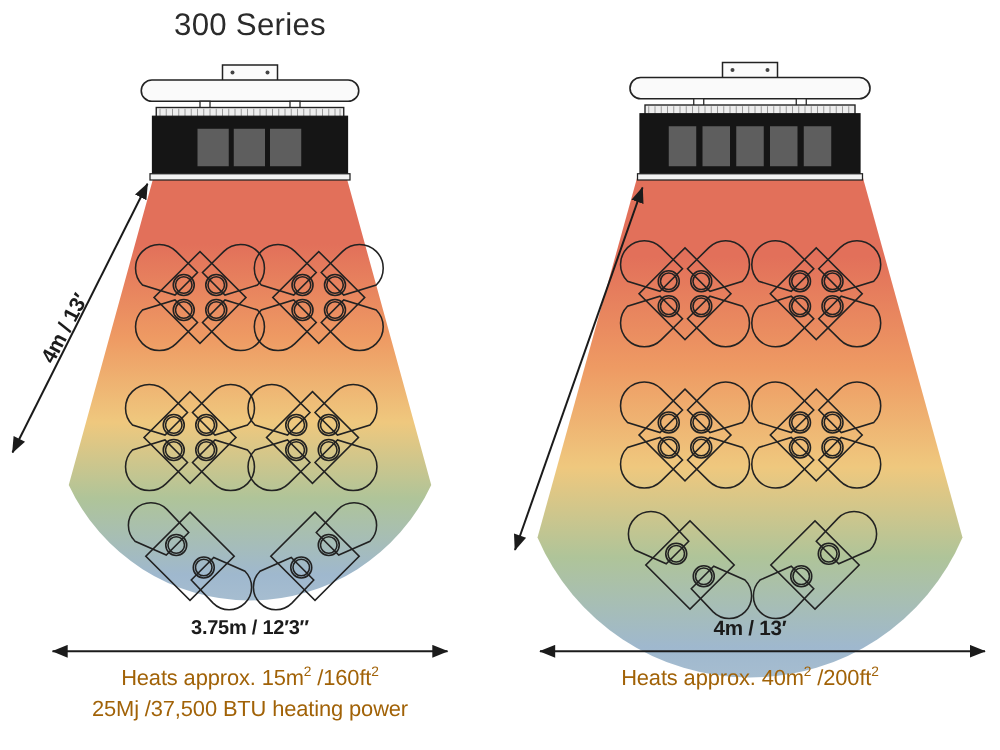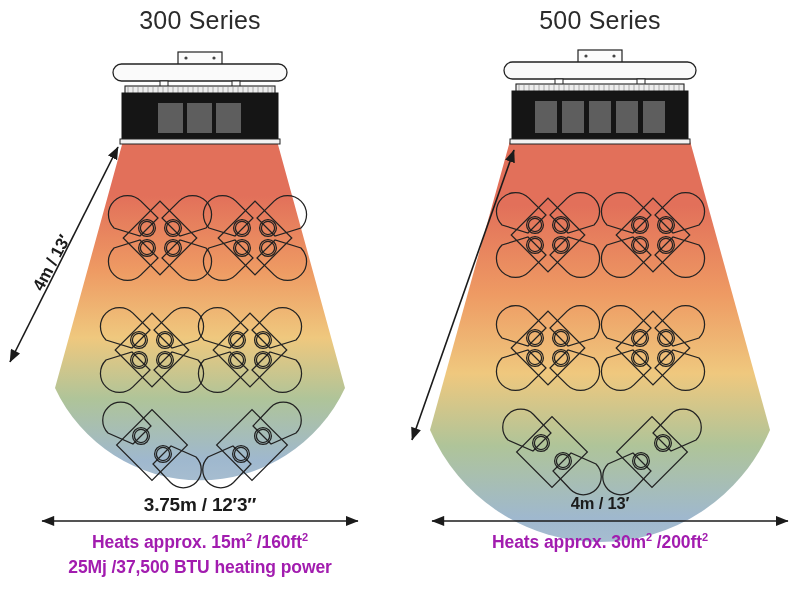--- a/index.html
+++ b/index.html
@@ -19,32 +19,32 @@
     position:absolute; top:6px; left:0; width:400px;
     text-align:center;
     font-size:25px; font-weight:400; color:#2b2b2b;
     letter-spacing:0.2px;
   }
 
   .svg-layer { position:absolute; top:0; left:0; width:400px; height:600px; }
 
   .caption {
     position:absolute; left:0; width:400px; text-align:center;
-    color:#a21caf; font-weight:bold; font-size:17.5px;
+    color:#a16207; font-weight:normal; font-size:17.5px;
     letter-spacing:-0.1px; line-height:1.35;
   }
   .caption-l1 { top:531px; }
   .caption-l2 { top:556px; }
   .caption sup { font-size:11px; vertical-align:super; line-height:0; }
 
   .dimlabel {
     position:absolute; color:#1b1b1b; font-weight:bold;
     font-size:17px; white-space:nowrap; letter-spacing:-0.2px;
   }
-  .dim-bottom-300 { top:494px; left:0; width:400px; text-align:center; font-size:19px; }
+  .dim-bottom-300 { top:494px; left:0; width:400px; text-align:center; font-size:16px; }
   .dim-bottom-500 { top:494px; left:0; width:400px; text-align:center; font-size:16.5px; }
   .dim-diag-300 {
     top:253px; left:22px;
     transform:rotate(-62deg); transform-origin:center center;
   }
 </style>
 </head>
 <body>
 
 <div id="stage">
@@ -187,21 +187,20 @@
 
     <div class="caption caption-l1">
       <span>Heats approx. 15m</span><sup>2</sup><span>  /160ft</span><sup>2</sup>
     </div>
 
     <div class="caption caption-l2">25Mj /37,500 BTU heating power</div>
   </div>
 
   <div class="panel" id="panel-500">
 
-    <div class="panel-title">500 Series</div>
 
     <svg class="svg-layer" viewBox="0 0 400 600">
       <defs>
         <linearGradient id="heatGrad500" x1="0" y1="0" x2="0" y2="1">
           <stop offset="0%" stop-color="#E2705A"></stop>
           <stop offset="16%" stop-color="#E2705A"></stop>
           <stop offset="38%" stop-color="#EE9A63"></stop>
           <stop offset="58%" stop-color="#EFC87E"></stop>
           <stop offset="76%" stop-color="#AFC499"></stop>
           <stop offset="94%" stop-color="#9FB8CE"></stop>
@@ -313,18 +312,18 @@
       </g>
 
       <line x1="12" y1="440" x2="114" y2="150" stroke="#1b1b1b" stroke-width="1.6" marker-start="url(#ah500e)" marker-end="url(#ah500s)"></line>
 
       <line x1="32" y1="521" x2="388" y2="521" stroke="#1b1b1b" stroke-width="1.6" marker-start="url(#ah500e)" marker-end="url(#ah500s)"></line>
     </svg>
 
     <div class="dimlabel dim-bottom-500">4m / 13′</div>
 
     <div class="caption caption-l1">
-      <span>Heats approx. 30m</span><sup>2</sup><span> /200ft</span><sup>2</sup>
+      <span>Heats approx. 40m</span><sup>2</sup><span> /200ft</span><sup>2</sup>
     </div>
 
   </div>
 
 </div>
 
 </body></html>

